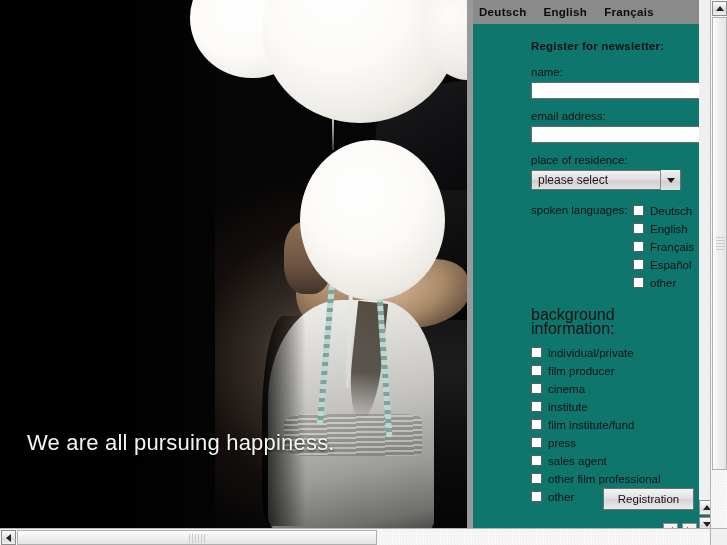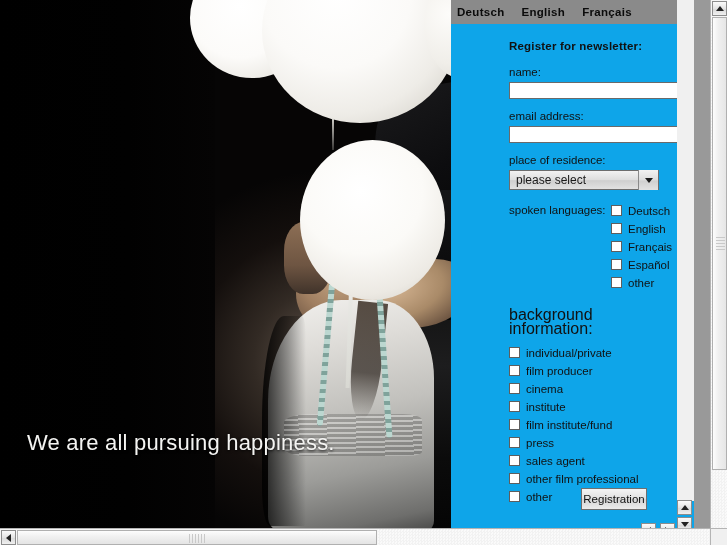--- a/index.html
+++ b/index.html
@@ -160,23 +160,23 @@
     color: #f4f4f2;
     font-size: 22px;
     letter-spacing: .2px;
     text-shadow: 0 1px 3px rgba(0,0,0,.9);
     white-space: nowrap;
   }
 
   
   #form-frame {
     position: absolute;
-    left: 451px; top: 0;
+    left: 473px; top: 0;
     width: 243px; height: 545px;
-    background: #0ea5e9;
+    background: #0f766e;
     overflow: hidden;
   }
 
   #lang-nav {
     position: absolute;
     left: 0; top: 0;
     width: 226px; height: 24px;
     background: #8a8a8a;
     display: flex;
     align-items: center;
@@ -281,21 +281,21 @@
   .bg-title {
     font-size: 16px;
     line-height: 14px;
     margin-bottom: 8px;
   }
   #bg-list .cb-item { height: 17px; }
 
   #registration-button {
     position: absolute;
     left: 130px; top: 488px;
-    width: 66px; height: 22px;
+    width: 91px; height: 22px;
     background: linear-gradient(180deg, #f4f4f4 0%, #e0e0e0 50%, #d4d4d4 51%, #ececec 100%);
     border: 1px solid #6f6f6f;
     font-size: 11.5px;
     color: #111;
     font-family: "Liberation Sans", sans-serif;
     display: flex; align-items: center; justify-content: center;
     cursor: pointer;
   }
 
   

